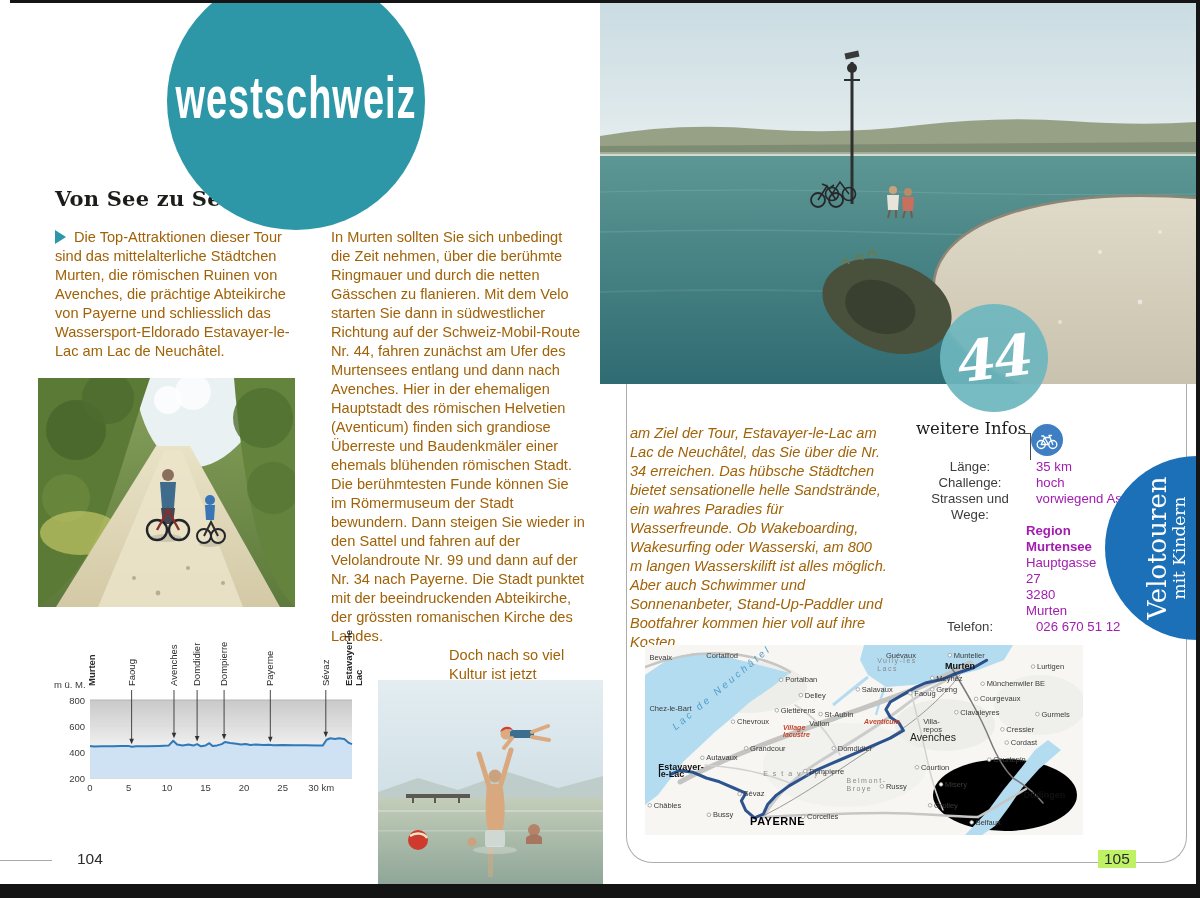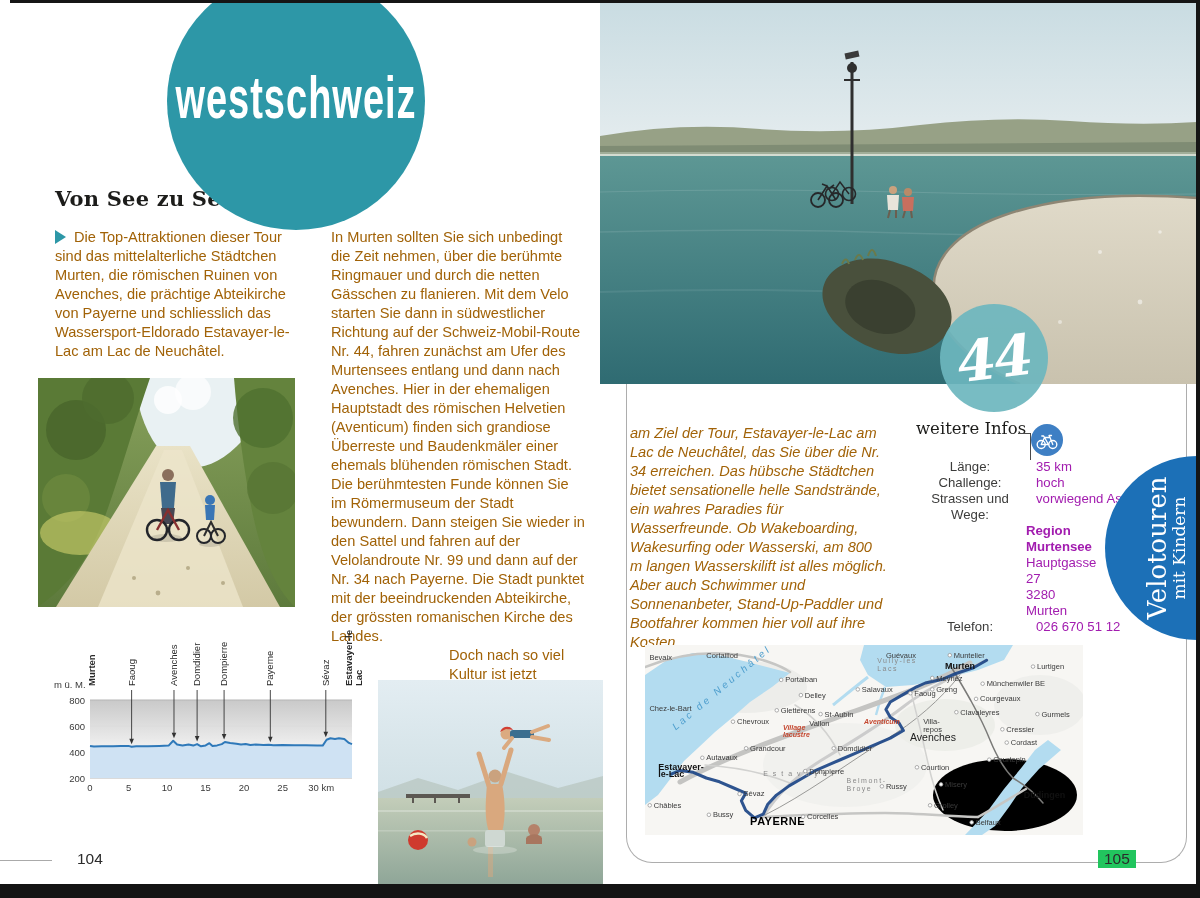--- a/index.html
+++ b/index.html
@@ -70,21 +70,21 @@
   
   .side-tab{position:absolute;left:1105px;top:456px;width:184px;height:184px;border-radius:50%;
         background:#1c70b7;z-index:4;}
   .tab-text{position:absolute;left:1166px;top:548px;transform:translate(-50%,-50%) rotate(-90deg);
         text-align:center;color:#fff;font-family:"DejaVu Serif",serif;white-space:nowrap;z-index:5;}
   .tab-line1{font-size:26px;line-height:26px;}
   .tab-line2{font-size:17px;line-height:19px;}
 
   .pagenum{position:absolute;font-size:15.5px;color:#2b2b2b;z-index:3;}
   .pagenum.left{left:57px;top:850px;margin-left:20px;}
-  .pagenum.right{left:1098px;top:850px;background:#22c55e;padding:0 6px;}
+  .pagenum.right{left:1098px;top:850px;background:#bef264;padding:0 6px;}
   .rule-left{position:absolute;left:0;top:860px;width:52px;height:1px;background:#aaa;}
 </style>
 </head>
 <body>
 
 <div class="page">
 
   <div class="region-circle">
     <span class="region-text">westschweiz</span>
   </div>

